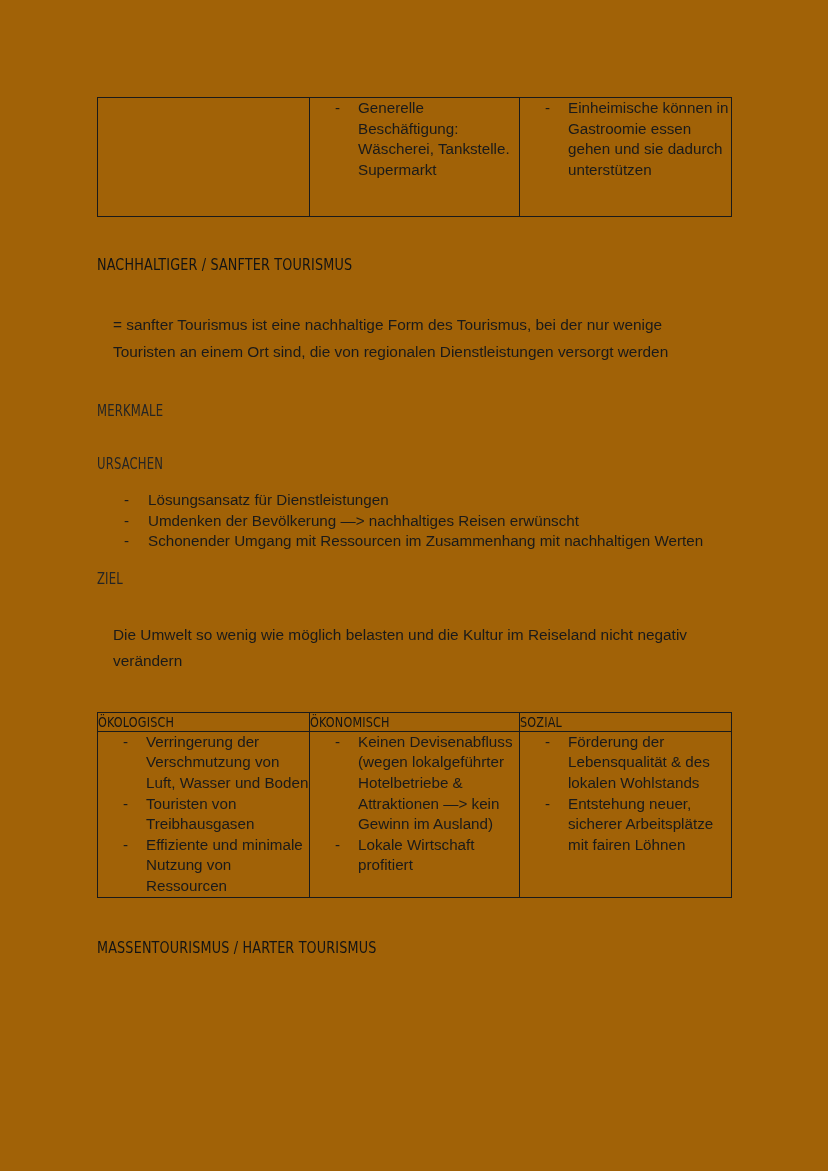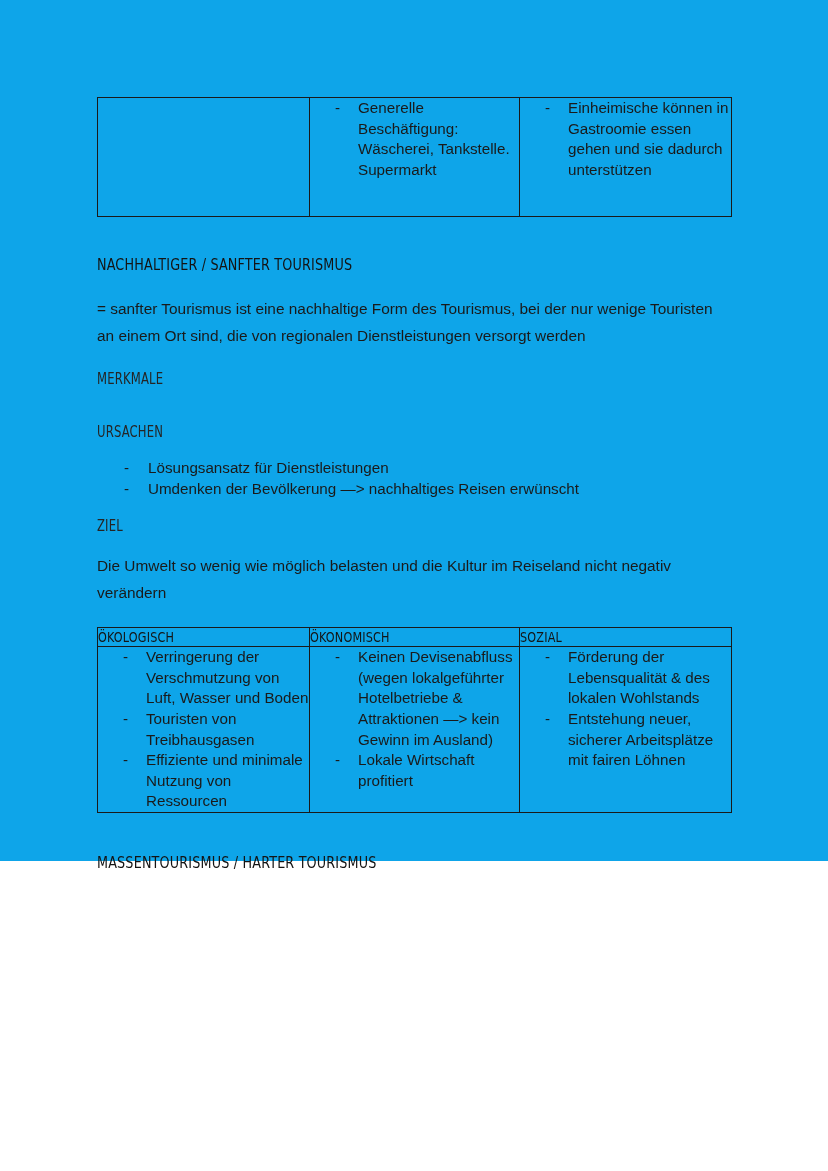--- a/index.html
+++ b/index.html
@@ -14,22 +14,22 @@
     position: relative;
     font-family: "Liberation Sans", "DejaVu Sans", sans-serif;
     color: #1a1a1a;
     overflow: hidden;
   }
 
   .page {
     position: absolute;
     left: 0; top: 0;
     width: 828px;
-    height: 861px;
-    background: #0ea5e9;
+    height: 1171px;
+    background: #a16207;
   }
 
   .content {
     position: absolute;
     left: 97px;
     top: 97px;
     width: 634px;
   }
 
   
@@ -117,21 +117,21 @@
   .hdr-text {
     font-size: 14.5px;
     line-height: 18px;
     display: block;
   }
 
   
   p.body {
     font-size: 15.4px;
     line-height: 26.5px;
-    margin: 0;
+    margin: 16px;
     color: #1a1a1a;
   }
 </style>
 </head>
 <body>
 
 <div class="page">
   <div class="content">
 
     <table class="tbl">
@@ -168,20 +168,21 @@
 
     <div style="height:16px;"></div>
 
     <div style="height:18px;"></div>
     <h3 class="h-sub">Ursachen</h3>
 
     <div style="height:16px;"></div>
     <ul class="dash">
       <li>Lösungsansatz für Dienstleistungen</li>
       <li>Umdenken der Bevölkerung —&gt; nachhaltiges Reisen erwünscht</li>
+      <li>Schonender Umgang mit Ressourcen im Zusammenhang mit nachhaltigen Werten</li>
     </ul>
 
     <div style="height:18px;"></div>
     <h3 class="h-sub">Ziel</h3>
 
     <div style="height:17px;"></div>
     <p class="body">Die Umwelt so wenig wie möglich belasten und die Kultur im Reiseland nicht negativ verändern</p>
 
     <div style="height:21px;"></div>
     <table class="tbl">

